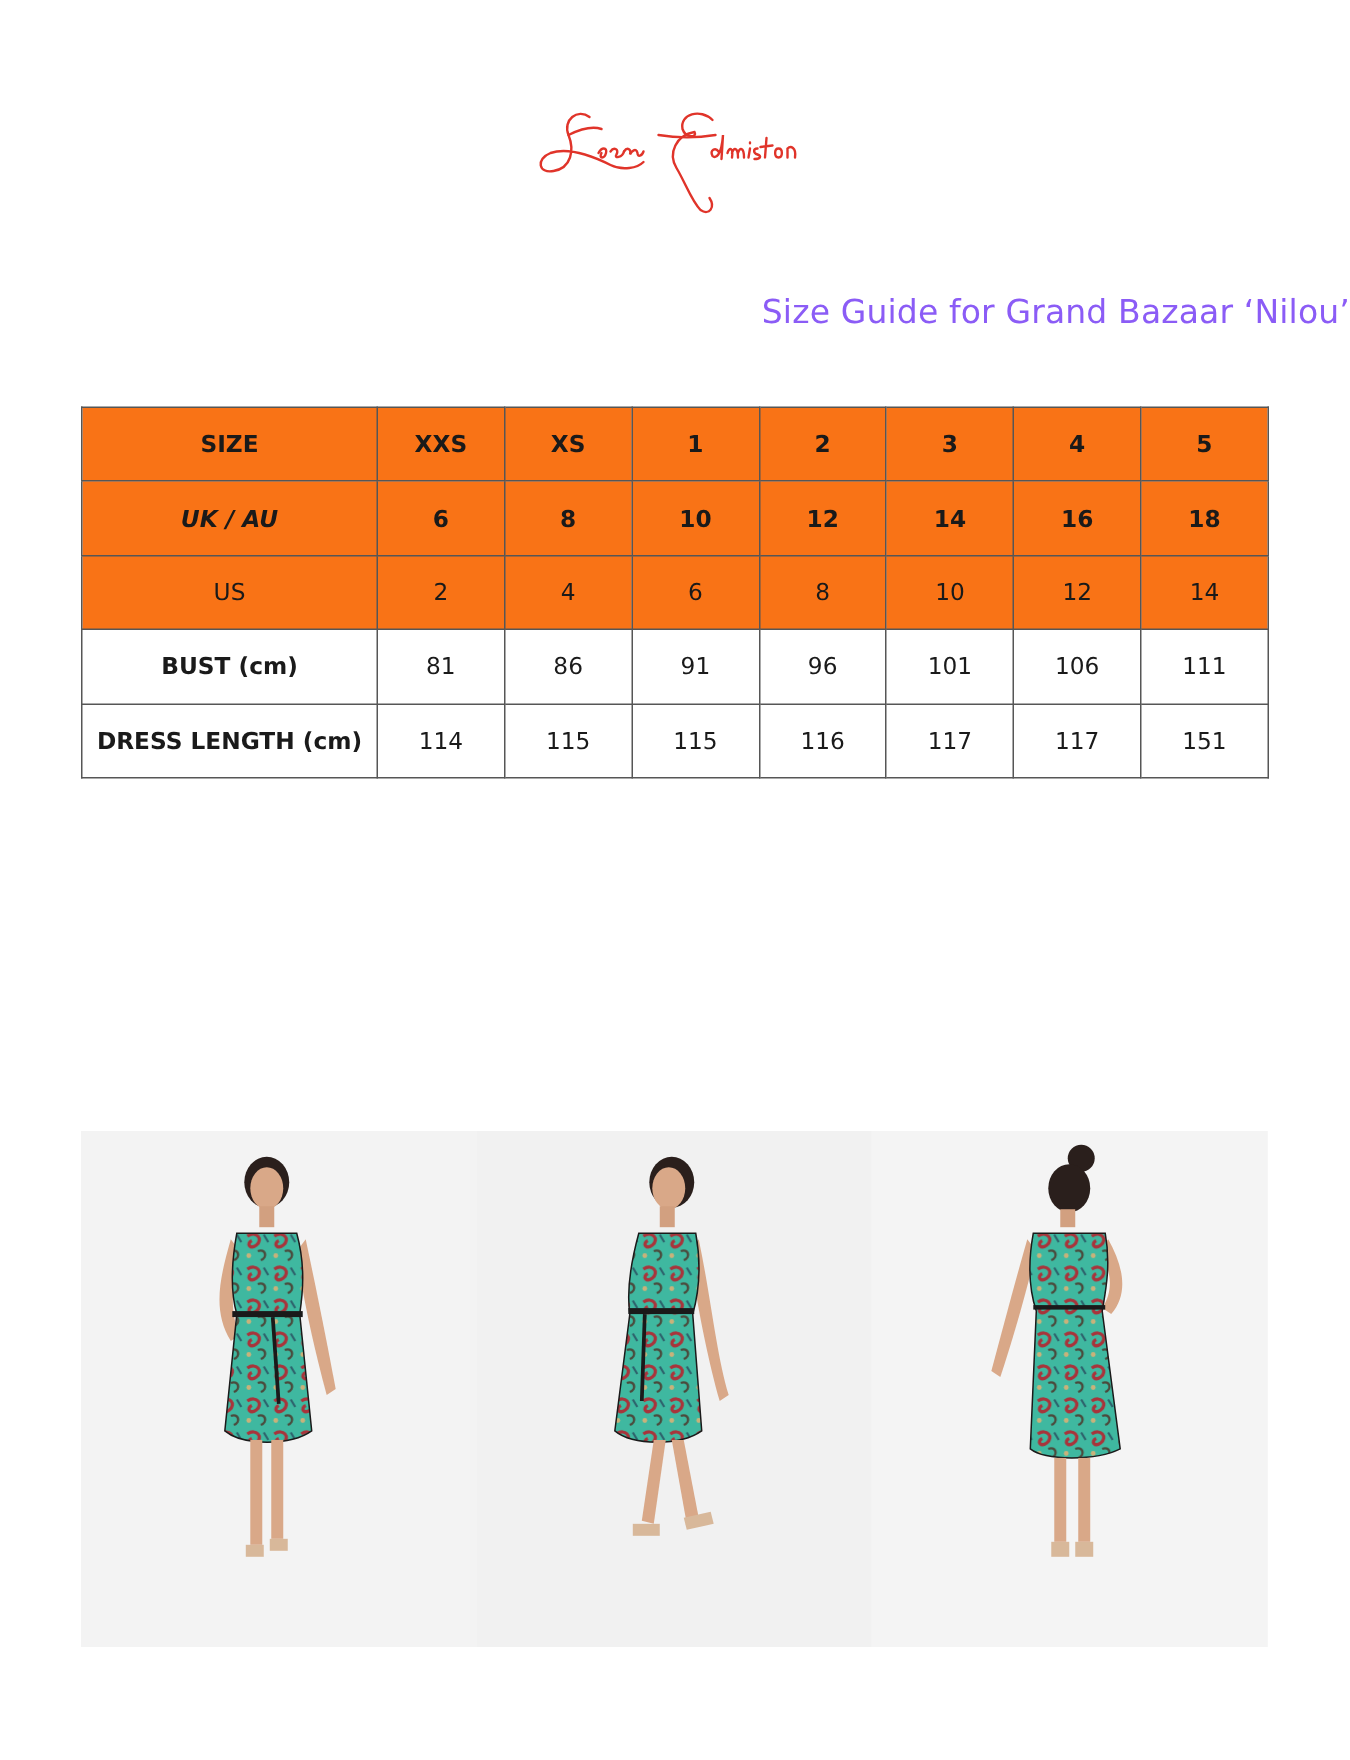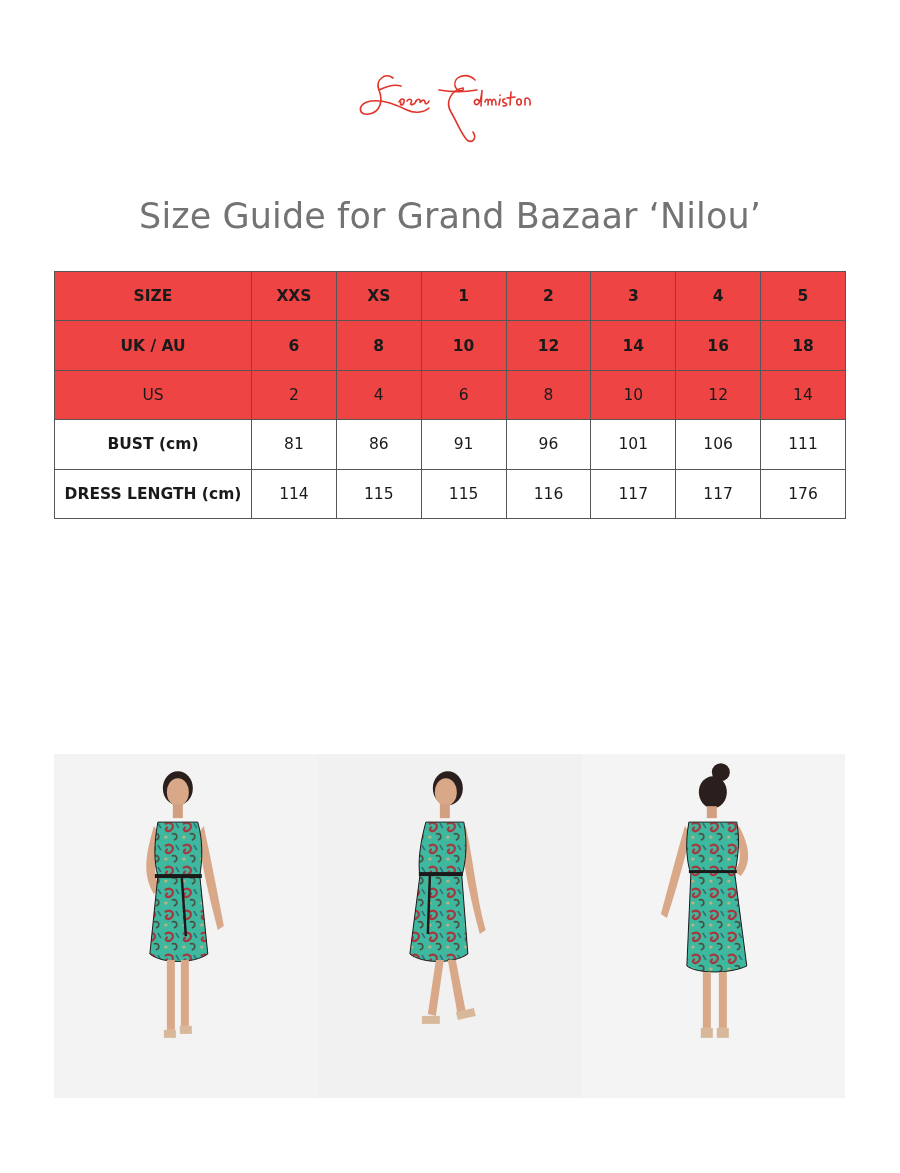--- a/index.html
+++ b/index.html
@@ -6,37 +6,37 @@
     html, body { width: 900px; height: 1173px; background: #ffffff; overflow: hidden; }
     body { position: relative; font-family: "Liberation Sans", "DejaVu Sans", sans-serif; color: #111; }
 
     
     .logo { position: absolute; left: 355px; top: 68px; width: 190px; height: 80px; }
     .logo svg { width: 100%; height: 100%; display: block; }
 
     
     .title {
       position: absolute; left: 0; right: 0; top: 196px;
-      text-align: center; font-size: 35px; font-weight: 400; color: #737373;
+      text-align: right; font-size: 22px; font-weight: 400; color: #8b5cf6;
       font-family: "DejaVu Sans", "Liberation Sans", sans-serif; letter-spacing: 0.1px;
     }
 
     
     .size-table {
       position: absolute; left: 54px; top: 271px; width: 791px;
       border-collapse: collapse; table-layout: fixed;
     }
     .size-table col.label-col { width: 197px; }
     .size-table col.val-col { width: 84.857px; }
     .size-table td {
       height: 49.4px; border: 1.5px solid #565656; text-align: center; vertical-align: middle;
       font-size: 15.5px; color: #1a1a1a; padding: 0;
       font-family: "DejaVu Sans", "Liberation Sans", sans-serif;
     }
-    .size-table tr.shaded td { background: #ef4444; }
+    .size-table tr.shaded td { background: #f97316; }
     .size-table tr.bold td { font-weight: 700; }
     .size-table td { font-weight: 400; }
     .size-table tr.bold td { font-weight: 700; }
 
     
     .photos {
       position: absolute; left: 54px; top: 754px; width: 791px; height: 344px;
       display: flex; background: #f2f2f2;
     }
     .photo { flex: 1; position: relative; overflow: hidden; }
@@ -91,21 +91,21 @@
         <td class="row-label" style="font-weight: 700;">SIZE</td>
         <td>XXS</td>
         <td>XS</td>
         <td>1</td>
         <td>2</td>
         <td>3</td>
         <td>4</td>
         <td>5</td>
       </tr>
       <tr class="shaded bold">
-        <td class="row-label" style="font-weight: 700;">UK / AU</td>
+        <td class="row-label" style="font-weight: 700; font-style: italic;">UK / AU</td>
         <td>6</td>
         <td>8</td>
         <td>10</td>
         <td>12</td>
         <td>14</td>
         <td>16</td>
         <td>18</td>
       </tr>
       <tr class="shaded">
         <td class="row-label">US</td>
@@ -128,21 +128,21 @@
         <td>111</td>
       </tr>
       <tr>
         <td class="row-label" style="font-weight: 700;">DRESS LENGTH (cm)</td>
         <td>114</td>
         <td>115</td>
         <td>115</td>
         <td>116</td>
         <td>117</td>
         <td>117</td>
-        <td>176</td>
+        <td>151</td>
       </tr>
     </tbody>
 </table>
 
 <div class="photos">
   <div class="photo">
     <svg viewBox="0 0 264 344">
       <defs>
         <pattern id="paisley1" width="18" height="22" patternUnits="userSpaceOnUse">
           <rect width="18" height="22" fill="#3fb8a0"></rect>

